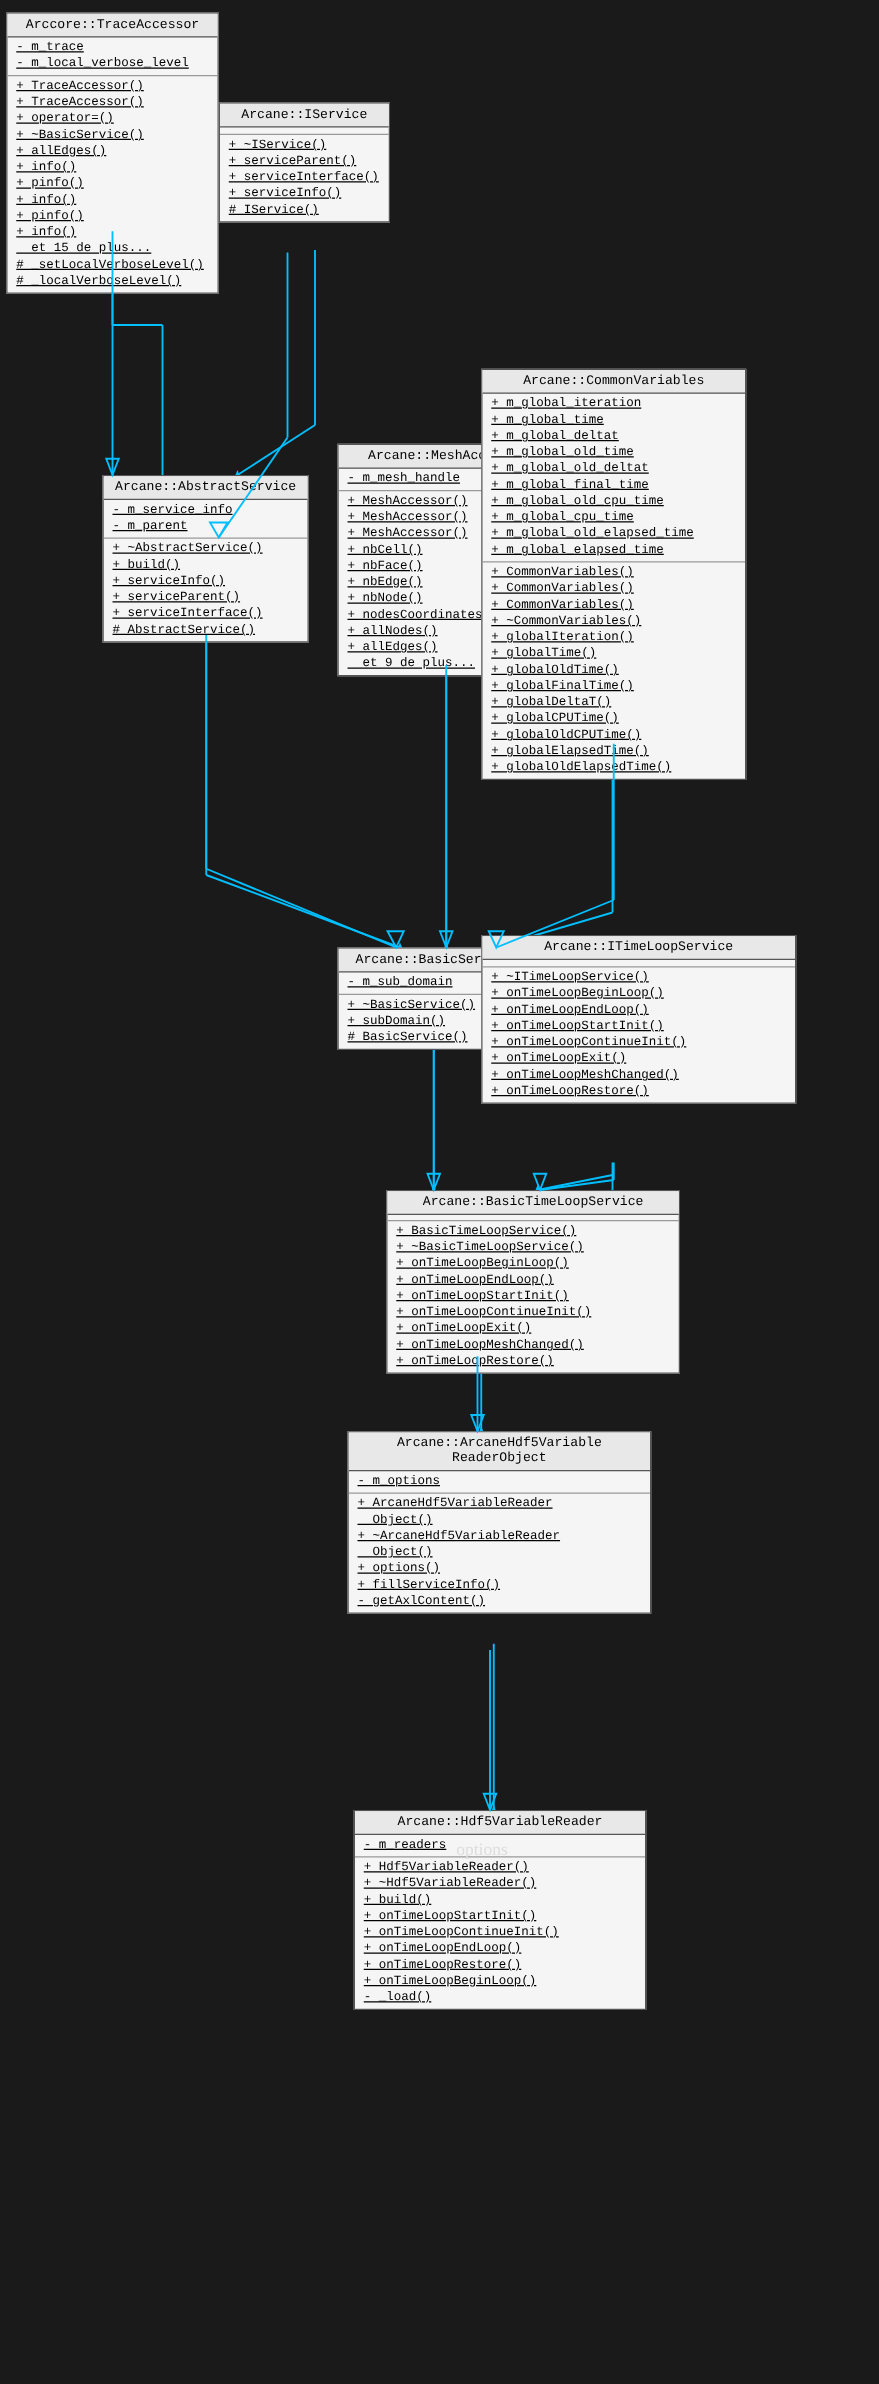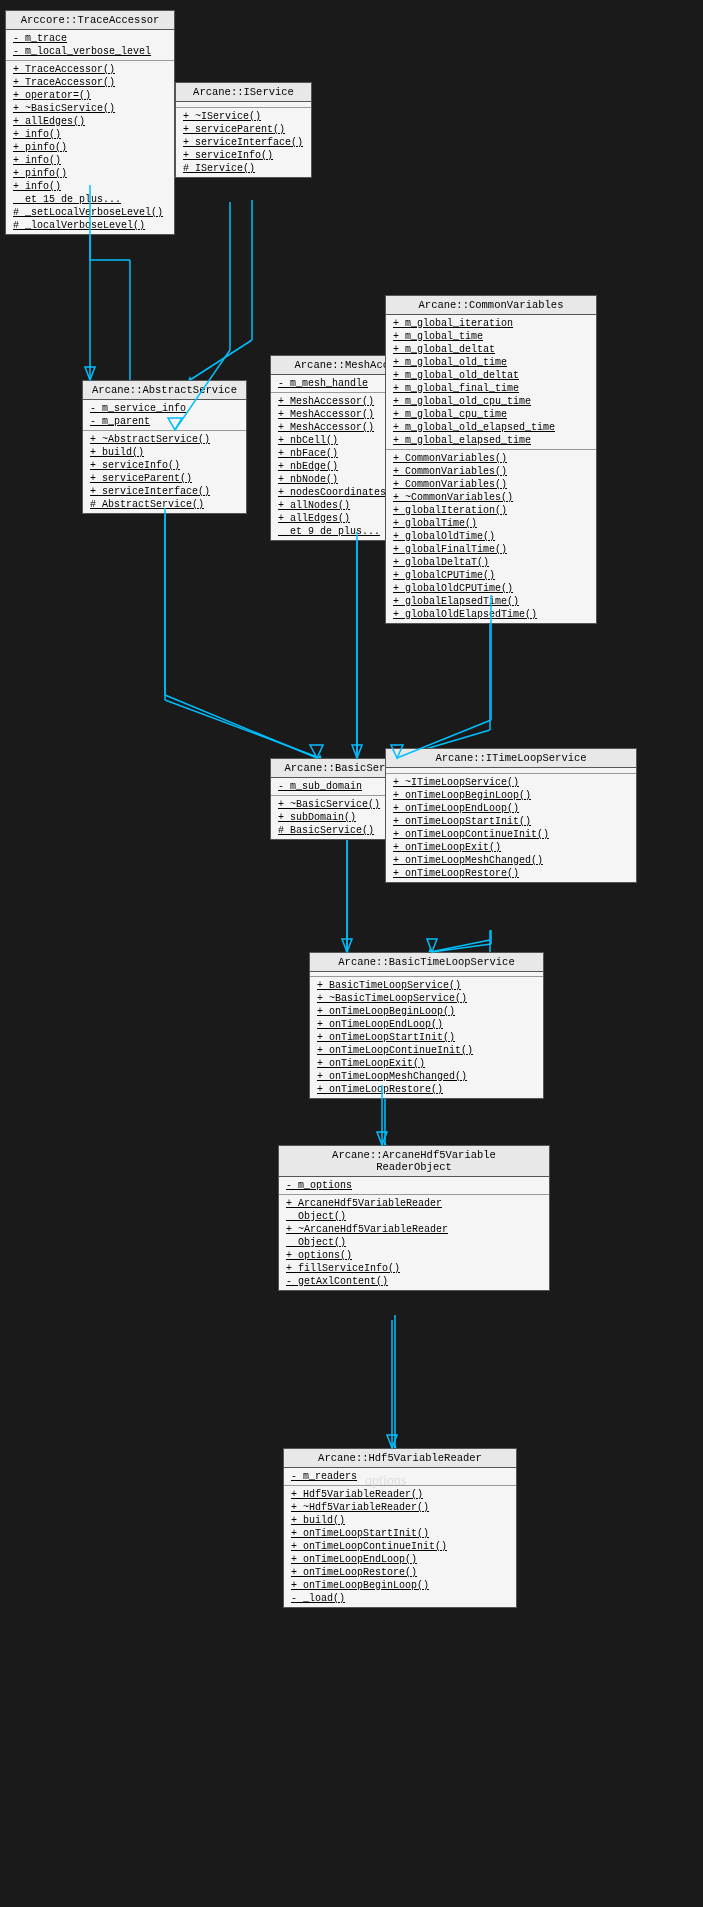--- a/index.html
+++ b/index.html
@@ -237,21 +237,21 @@
       <div class="member">+ onTimeLoopBeginLoop()</div>
       <div class="member">+ onTimeLoopEndLoop()</div>
       <div class="member">+ onTimeLoopStartInit()</div>
       <div class="member">+ onTimeLoopContinueInit()</div>
       <div class="member">+ onTimeLoopExit()</div>
       <div class="member">+ onTimeLoopMeshChanged()</div>
       <div class="member">+ onTimeLoopRestore()</div>
     </div>
   </div>
 
-  <div class="uml-box" style="left:278px; top:1145px; width:272px;">
+  <div class="uml-box" style="left:278px; top:1145px; width:243px;">
     <div class="title" style="white-space:pre-line;">Arcane::ArcaneHdf5Variable
 ReaderObject</div>
     <div class="section">
       <div class="member">- m_options</div>
     </div>
     <div class="section">
       <div class="member">+ ArcaneHdf5VariableReader</div>
       <div class="member">&nbsp; Object()</div>
       <div class="member">+ ~ArcaneHdf5VariableReader</div>
       <div class="member">&nbsp; Object()</div>

